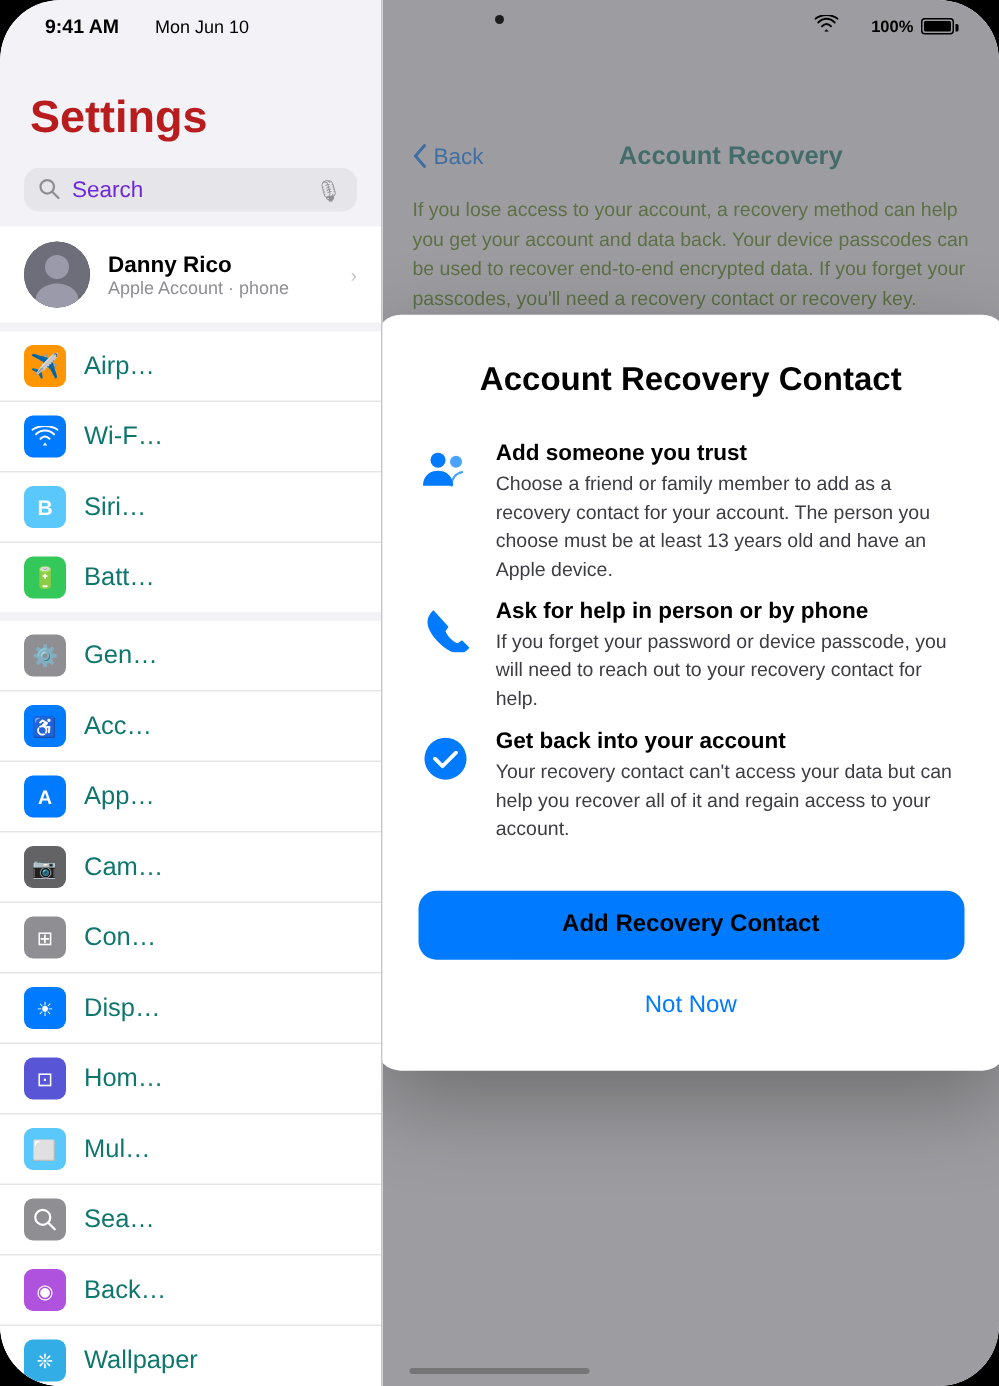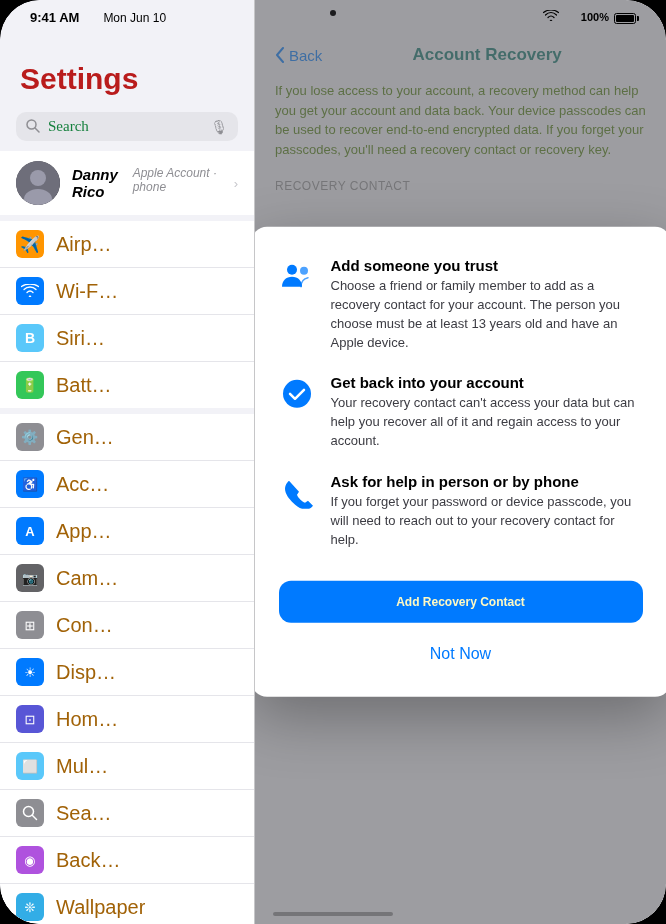--- a/index.html
+++ b/index.html
@@ -87,23 +87,22 @@
       gap: 6px;
     }
     .search-icon-shape {
       width: 16px;
       height: 16px;
       color: #8e8e93;
       font-size: 15px;
     }
     .search-text {
       font-size: 15px;
-      color: #15803d;
+      color: #6d28d9;
       flex: 1;
-      font-family: Liberation Serif, serif;
     }
     .mic-icon {
       font-size: 14px;
       color: #8e8e93;
     }
 
     
     .user-profile {
       display: flex;
       align-items: center;
@@ -125,22 +124,21 @@
       flex-shrink: 0;
     }
     .avatar-img {
       width: 100%;
       height: 100%;
       background: linear-gradient(135deg, #7a7a8a 0%, #3a3a4a 100%);
       border-radius: 50%;
     }
     .user-info {
       display: flex;
-      flex-direction: row;
-      font-style: italic;
+      flex-direction: column;
     }
     .user-name {
       font-size: 15px;
       font-weight: 600;
       color: #000;
     }
     .user-sub {
       font-size: 12px;
       color: #8e8e93;
     }
@@ -165,22 +163,22 @@
       width: 28px;
       height: 28px;
       border-radius: 6px;
       display: flex;
       align-items: center;
       justify-content: center;
       font-size: 16px;
       flex-shrink: 0;
     }
     .settings-label {
-      font-size: 20px;
-      color: #a16207;
+      font-size: 17px;
+      color: #0f766e;
       white-space: nowrap;
       overflow: hidden;
       text-overflow: ellipsis;
       max-width: 140px;
     }
     .settings-arrow {
       margin-left: auto;
       color: #c7c7cc;
       font-size: 13px;
     }
@@ -195,21 +193,21 @@
     .ic-purple { background: #af52de; }
     .ic-teal { background: #32ade6; }
     .ic-indigo { background: #5856d6; }
 
     
     .main-content {
       flex: 1;
       background: #f2f2f7;
       position: relative;
       overflow: hidden;
-      padding-top: 29px;
+      padding-top: 78px;
     }
 
     
     .account-recovery-page {
       padding: 16px 20px;
       opacity: 0.6;
     }
     .page-nav {
       display: flex;
       align-items: center;
@@ -270,21 +268,21 @@
       font-size: 22px;
       font-weight: 700;
       color: #000;
       text-align: center;
       margin-bottom: 28px;
     }
 
     .modal-features {
       display: flex;
       flex-direction: column;
-      gap: 22px;
+      gap: 10px;
       margin-bottom: 32px;
     }
 
     .feature-item {
       display: flex;
       align-items: flex-start;
       gap: 16px;
     }
 
     .feature-icon {
@@ -311,25 +309,25 @@
     .feature-desc {
       font-size: 13px;
       color: #3c3c43;
       line-height: 1.45;
     }
 
     
     .btn-primary {
       width: 100%;
       background: #007aff;
-      color: #fef9c3;
+      color: #000000;
       border: none;
       border-radius: 12px;
       padding: 14px;
-      font-size: 12px;
+      font-size: 16px;
       font-weight: 600;
       cursor: pointer;
       margin-bottom: 12px;
     }
 
     .btn-secondary {
       width: 100%;
       background: transparent;
       color: #007aff;
       border: none;
@@ -521,63 +519,64 @@
           </div>
           <span class="page-title">Account Recovery</span>
         </div>
         <p class="page-desc">If you lose access to your account, a recovery method can help you get your account and data back. Your device passcodes can be used to recover end-to-end encrypted data. If you forget your passcodes, you'll need a recovery contact or recovery key.</p>
         <div class="section-header">RECOVERY CONTACT</div>
       </div>
 
       <div class="overlay"></div>
 
       <div class="modal">
+        <h2 class="modal-title">Account Recovery Contact</h2>
 
         <div class="modal-features">
 
           <div class="feature-item">
             <div class="feature-icon">
               <svg width="36" height="28" viewBox="0 0 36 28" fill="none">
 
                 <circle cx="13" cy="7" r="5" fill="#007aff"></circle>
                 <path d="M3 24c0-6 4-10 10-10s10 4 10 10" fill="#007aff"></path>
                 <circle cx="25" cy="8" r="4" fill="#007aff" opacity="0.7"></circle>
                 <path d="M22 24c0-4.5 2.5-8 7-9" stroke="#007aff" stroke-width="1.5" stroke-linecap="round" fill="none" opacity="0.7"></path>
               </svg>
             </div>
             <div class="feature-text">
               <div class="feature-title">Add someone you trust</div>
               <div class="feature-desc">Choose a friend or family member to add as a recovery contact for your account. The person you choose must be at least 13 years old and have an Apple device.</div>
+            </div>
+          </div>
+
+          <div class="feature-item">
+            <div class="feature-icon">
+              <svg width="32" height="32" viewBox="0 0 32 32" fill="none">
+                <path d="M8 4c0 0-4 3-4 8s4 10 8 14 9 7 13 7c4 0 7-4 7-4l-5-5-3 2c-3-1-7-5-8-8l2-3L8 4z" fill="#007aff"></path>
+              </svg>
+            </div>
+            <div class="feature-text">
+              <div class="feature-title">Ask for help in person or by phone</div>
+              <div class="feature-desc">If you forget your password or device passcode, you will need to reach out to your recovery contact for help.</div>
             </div>
           </div>
 
           <div class="feature-item">
             <div class="feature-icon">
               <svg width="32" height="32" viewBox="0 0 32 32" fill="none">
                 <circle cx="16" cy="16" r="14" fill="#007aff"></circle>
                 <path d="M9 16l5 5 9-9" stroke="white" stroke-width="2.5" stroke-linecap="round" stroke-linejoin="round"></path>
               </svg>
             </div>
             <div class="feature-text">
               <div class="feature-title">Get back into your account</div>
               <div class="feature-desc">Your recovery contact can't access your data but can help you recover all of it and regain access to your account.</div>
             </div>
           </div>
-
-          <div class="feature-item">
-            <div class="feature-icon">
-              <svg width="32" height="32" viewBox="0 0 32 32" fill="none">
-                <path d="M8 4c0 0-4 3-4 8s4 10 8 14 9 7 13 7c4 0 7-4 7-4l-5-5-3 2c-3-1-7-5-8-8l2-3L8 4z" fill="#007aff"></path>
-              </svg>
-            </div>
-            <div class="feature-text">
-              <div class="feature-title">Ask for help in person or by phone</div>
-              <div class="feature-desc">If you forget your password or device passcode, you will need to reach out to your recovery contact for help.</div>
-            </div>
-          </div>
         </div>
 
         
         <button class="btn-primary">Add Recovery Contact</button>
         <button class="btn-secondary">Not Now</button>
       </div>
 
     </div>
 
   </div>

